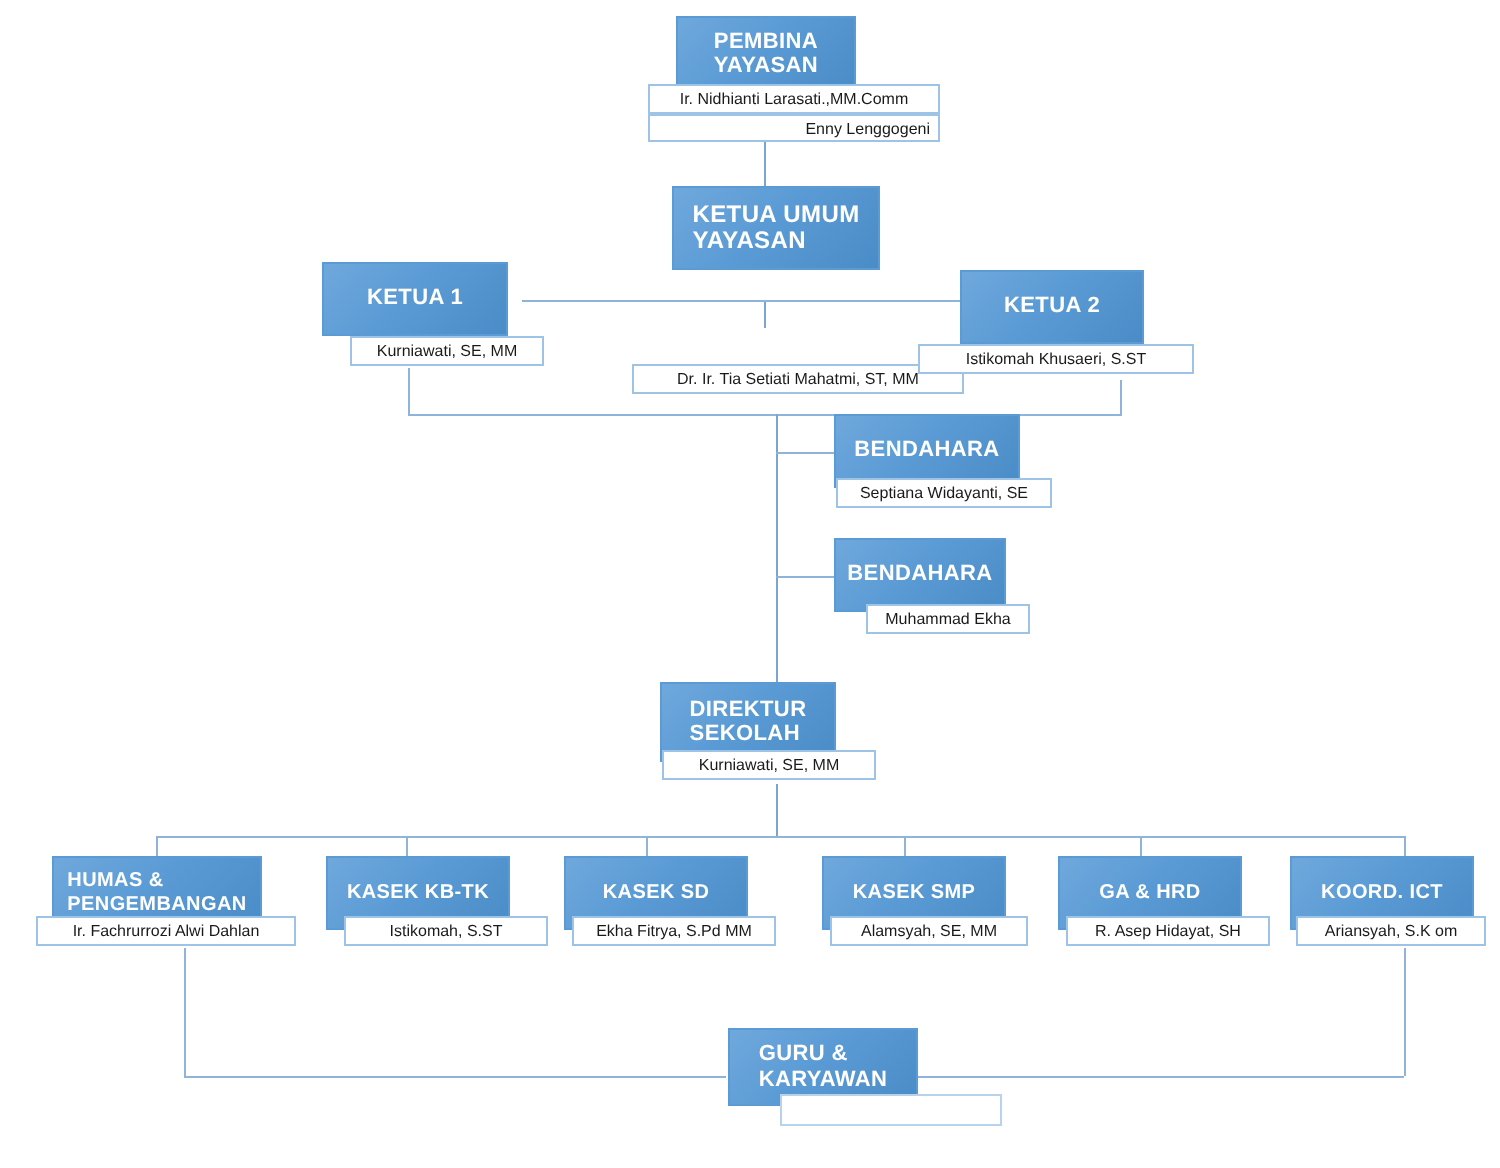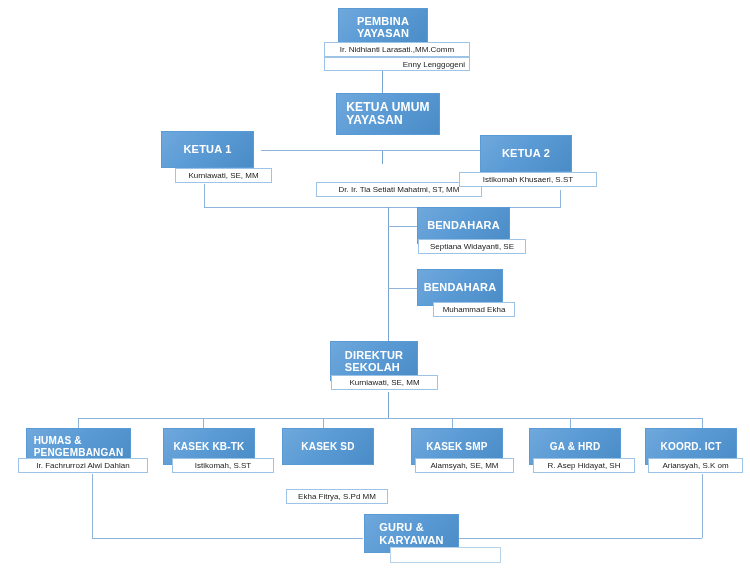--- a/index.html
+++ b/index.html
@@ -153,21 +153,21 @@
   <div class="name" style="left:18px; top:458px; width:130px; height:15px; font-size:8px;">Ir. Fachrurrozi Alwi Dahlan</div>
 
   <div class="node" style="left:163px; top:428px; width:92px; height:37px; font-size:10px;">
     <span>KASEK KB-TK</span>
   </div>
   <div class="name" style="left:172px; top:458px; width:102px; height:15px; font-size:8px;">Istikomah, S.ST</div>
 
   <div class="node" style="left:282px; top:428px; width:92px; height:37px; font-size:10px;">
     <span>KASEK SD</span>
   </div>
-  <div class="name" style="left:286px; top:458px; width:102px; height:15px; font-size:8px;margin-top:31px;">Ekha Fitrya, S.Pd MM</div>
+  <div class="name" style="left:286px; top:458px; width:102px; height:15px; font-size:8px;">Ekha Fitrya, S.Pd MM</div>
 
   <div class="node" style="left:411px; top:428px; width:92px; height:37px; font-size:10px;">
     <span>KASEK SMP</span>
   </div>
   <div class="name" style="left:415px; top:458px; width:99px; height:15px; font-size:8px;">Alamsyah, SE, MM</div>
 
   <div class="node" style="left:529px; top:428px; width:92px; height:37px; font-size:10px;">
     <span>GA &amp; HRD</span>
   </div>
   <div class="name" style="left:533px; top:458px; width:102px; height:15px; font-size:8px;">R. Asep Hidayat, SH</div>

